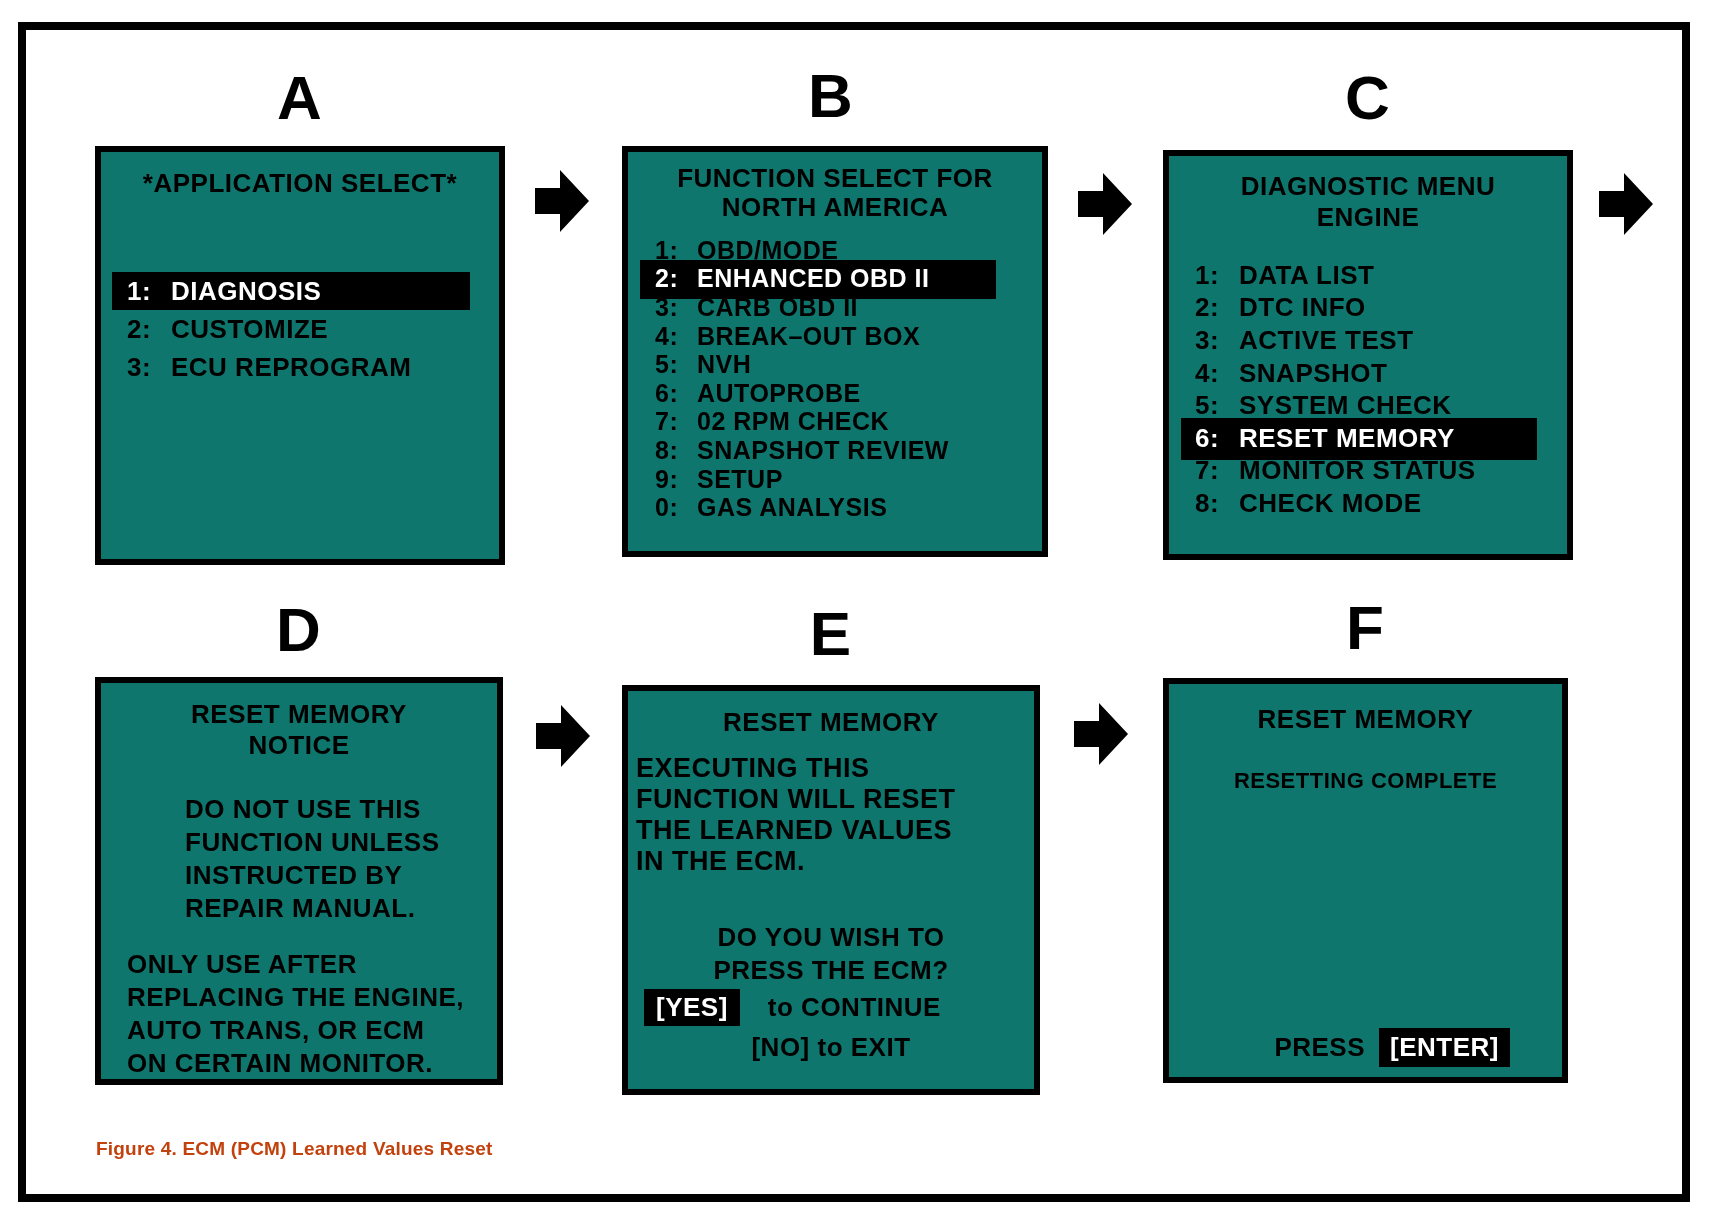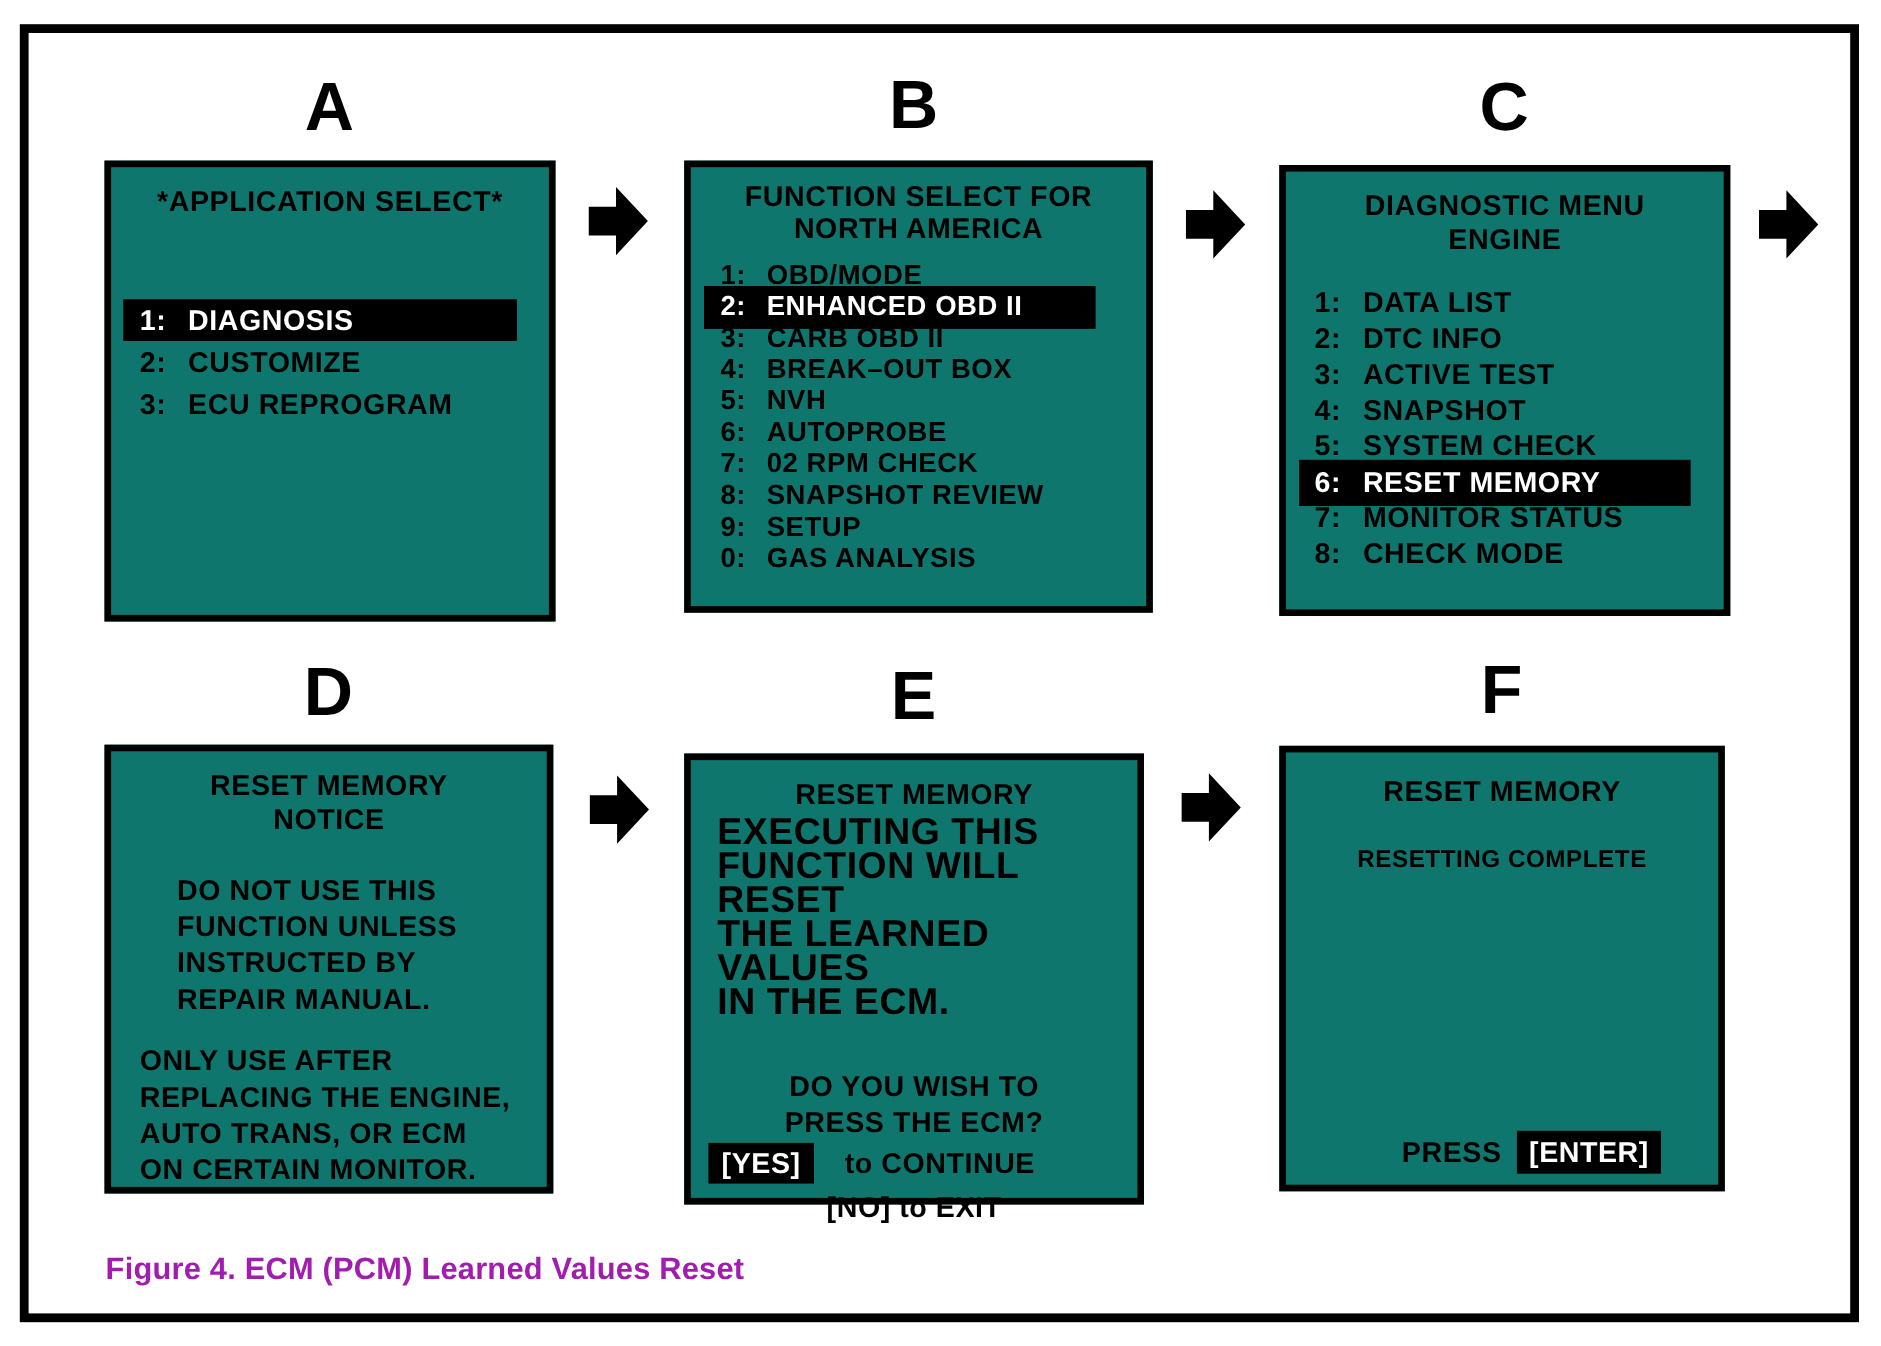--- a/index.html
+++ b/index.html
@@ -49,46 +49,46 @@
   .menu-b .num  { flex:0 0 42px; }
   .menu-b .hl   { margin-left:12px; margin-right:46px; padding-left:15px;
                   padding-top:5px; margin-top:-5px; padding-bottom:6px; margin-bottom:-6px; }
 
   .menu-c { margin-top:26px; font-size:26px; }
   .menu-c .mrow { height:32.6px; padding-left:26px; }
   .menu-c .hl   { margin-left:12px; margin-right:30px; padding-left:14px;
                   padding-top:4px; margin-top:-4px; padding-bottom:5px; margin-bottom:-5px; }
 
   .para { font-size:26px; line-height:33px; }
-  .para-warn { margin-top:32px; padding-left:60px; }
+  .para-warn { margin-top:32px; padding-left:84px; }
   .para-only { margin-top:23px; padding-left:26px; }
 
-  .body-e { margin-top:4px; padding-left:24px; font-size:34px; line-height:31px; }
+  .body-e { margin-top:16px; padding-left:8px; font-size:27px; line-height:31px; }
   .prompt { margin-top:44px; text-align:center; font-size:26px; line-height:33px; }
   .yes-line { margin-top:2px; font-size:26px; display:flex; align-items:center; }
   .key { background:#000; color:#fff; display:inline-block; padding:3px 12px; }
   .yes-line .key { margin-left:16px; }
   .yes-suffix { margin-left:28px; }
   .no-line { margin-top:6px; text-align:center; font-size:26px; }
 
   .status-f { margin-top:34px; text-align:center; font-size:22px; }
   .press-line { position:absolute; right:52px; bottom:10px; display:flex;
                 align-items:center; font-size:26px; }
   .press-line .key { margin-left:14px; padding:4px 11px; }
 
   .arrow { position:absolute; width:55px; height:68px; }
   .arrow svg { display:block; width:100%; height:100%; }
   #arrow-1 { left:535px;  top:167px; }
   #arrow-2 { left:1078px; top:170px; }
   #arrow-3 { left:1599px; top:170px; }
   #arrow-4 { left:536px;  top:702px; }
   #arrow-5 { left:1074px; top:700px; }
 
-  .caption { position:absolute; left:96px; top:1138px; font-size:28px;
-             color:#a21caf; letter-spacing:0.2px; }
+  .caption { position:absolute; left:96px; top:1138px; font-size:19px;
+             color:#c2410c; letter-spacing:0.2px; }
 </style>
 </head>
 <body>
 
 <div class="page">
   <div class="frame"></div>
 
   <div class="letter" style="left:95px;top:64px;width:410px">A</div>
   <div class="letter" style="left:622px;top:62px;width:418px">B</div>
   <div class="letter" style="left:1163px;top:64px;width:410px">C</div>

